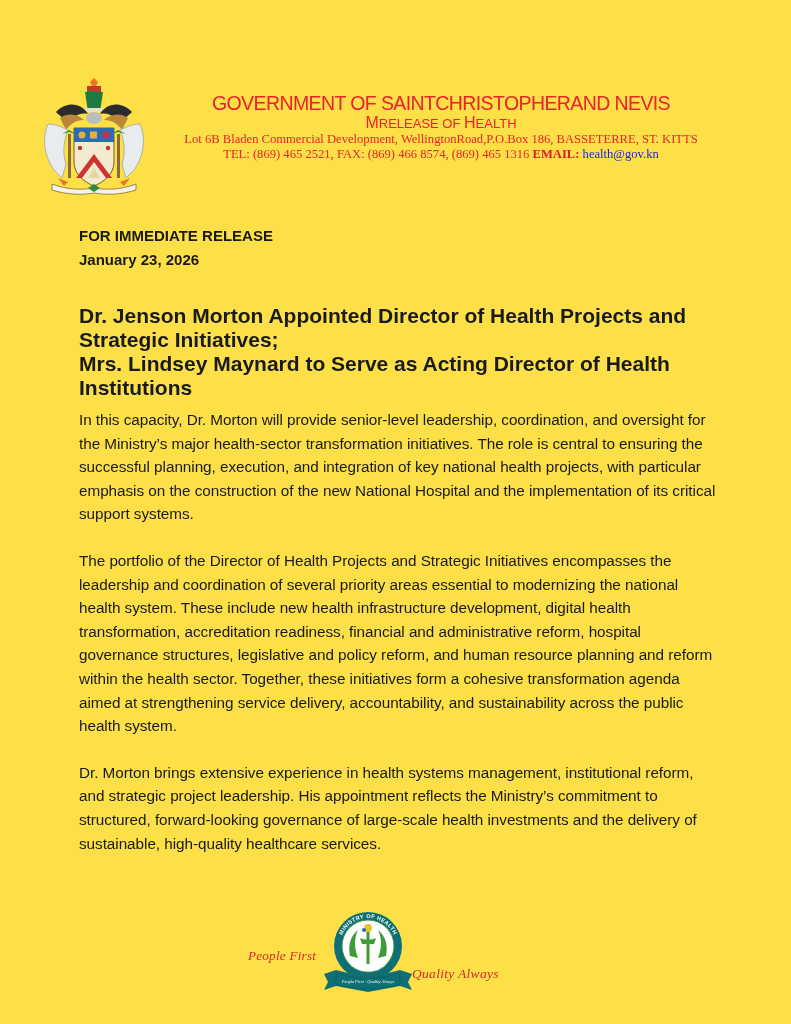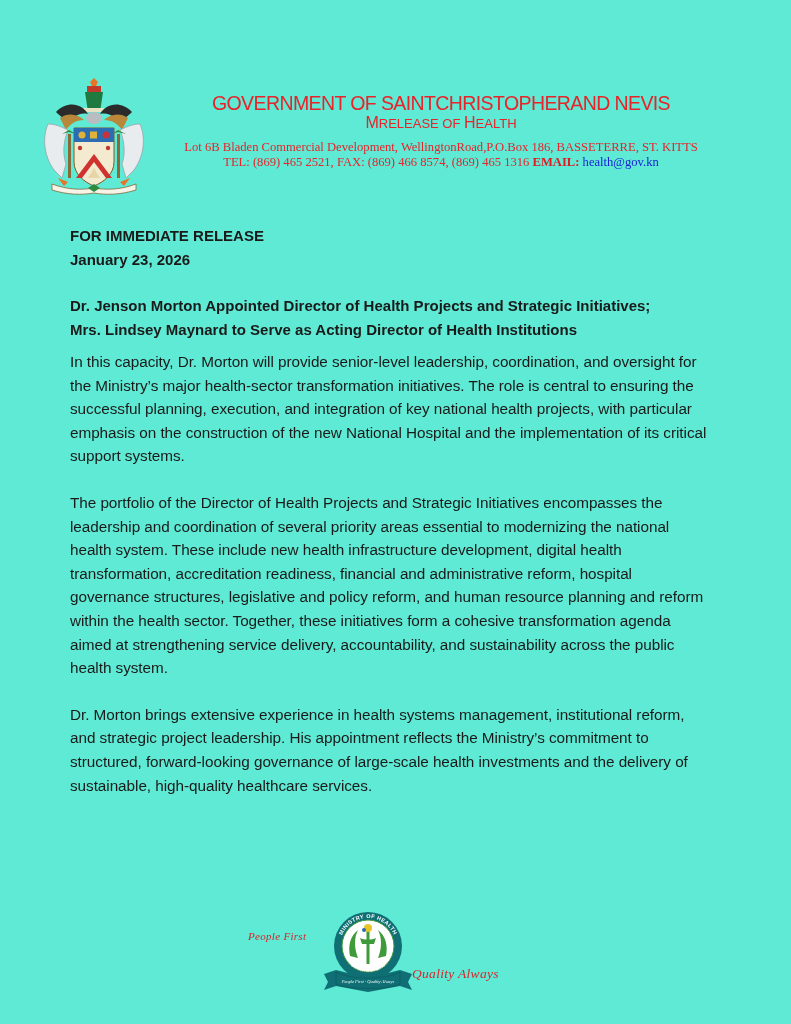--- a/index.html
+++ b/index.html
@@ -1,39 +1,39 @@
 <!DOCTYPE html>
 <html><head>
   <meta charset="utf-8">
   <style>
     html, body { margin: 0; padding: 0; background: #ffffff; }
     body { width: 791px; height: 1024px; position: relative; overflow: hidden; }
-    .page { position: absolute; left: 0; top: 0; width: 791px; height: 1024px; background: #5eead4; }
+    .page { position: absolute; left: 0; top: 0; width: 791px; height: 1024px; background: #fde047; }
 
     
     .crest { position: absolute; left: 38px; top: 78px; width: 112px; height: 118px; }
     .lh { position: absolute; left: 160px; top: 92px; width: 562px; text-align: center; color: #e8232a; }
     .lh-gov { font-family: "Liberation Sans", sans-serif; font-size: 19.5px; letter-spacing: -0.6px; line-height: 22px; color: #e8232a; }
     .lh-min { font-family: "Liberation Sans", sans-serif; font-size: 13px; line-height: 16px; color: #e8232a; margin-top: 1px; font-variant: small-caps; }
     .lh-min .cap { font-size: 16px; }
-    .lh-addr { font-family: "Liberation Serif", serif; font-size: 12.6px; line-height: 15px; color: #e8232a; margin-top: 8px; white-space: nowrap; }
+    .lh-addr { font-family: "Liberation Serif", serif; font-size: 12.6px; line-height: 15px; color: #e8232a; margin-top: 0; white-space: nowrap; }
     .lh-tel { font-family: "Liberation Serif", serif; font-size: 12.6px; line-height: 15px; color: #e8232a; white-space: nowrap; }
     .lh-tel .em-label { font-weight: bold; color: #e01a22; }
     .lh-tel .em-val { font-weight: normal; color: #1a1fd6; }
 
     
-    .doc { position: absolute; left: 70px; top: 224px; width: 640px; font-family: "Liberation Sans", sans-serif; color: #1a1a1a; }
+    .doc { position: absolute; left: 79px; top: 224px; width: 640px; font-family: "Liberation Sans", sans-serif; color: #1a1a1a; }
     .release { font-size: 15px; font-weight: bold; line-height: 24px; }
-    .headline { font-size: 15px; font-weight: bold; line-height: 24px; margin-top: 22px; }
+    .headline { font-size: 21px; font-weight: bold; line-height: 24px; margin-top: 32px; }
     .para { font-size: 15.3px; line-height: 23.6px; margin-top: 8px; letter-spacing: -0.05px; }
     .para + .para { margin-top: 23px; }
 
     
     .footer { position: absolute; left: 240px; top: 908px; width: 300px; height: 86px; }
-    .tag-left { position: absolute; left: 8px; top: 22px; font-family: "Liberation Serif", serif; font-style: italic; font-size: 11px; color: #d6262c; letter-spacing: 0.3px; }
+    .tag-left { position: absolute; left: 8px; top: 40px; font-family: "Liberation Serif", serif; font-style: italic; font-size: 13px; color: #d6262c; letter-spacing: 0.3px; }
     .tag-right { position: absolute; left: 172px; top: 32px; font-family: "Liberation Serif", serif; font-style: italic; font-size: 13.5px; color: #d6262c; letter-spacing: 0.3px; margin-top: 26px; }
     .seal { position: absolute; left: 80px; top: 0px; width: 96px; height: 86px; }
   </style>
 </head>
 <body>
 
 <div class="page">
 
   <svg class="crest" viewBox="0 0 112 118">
 

